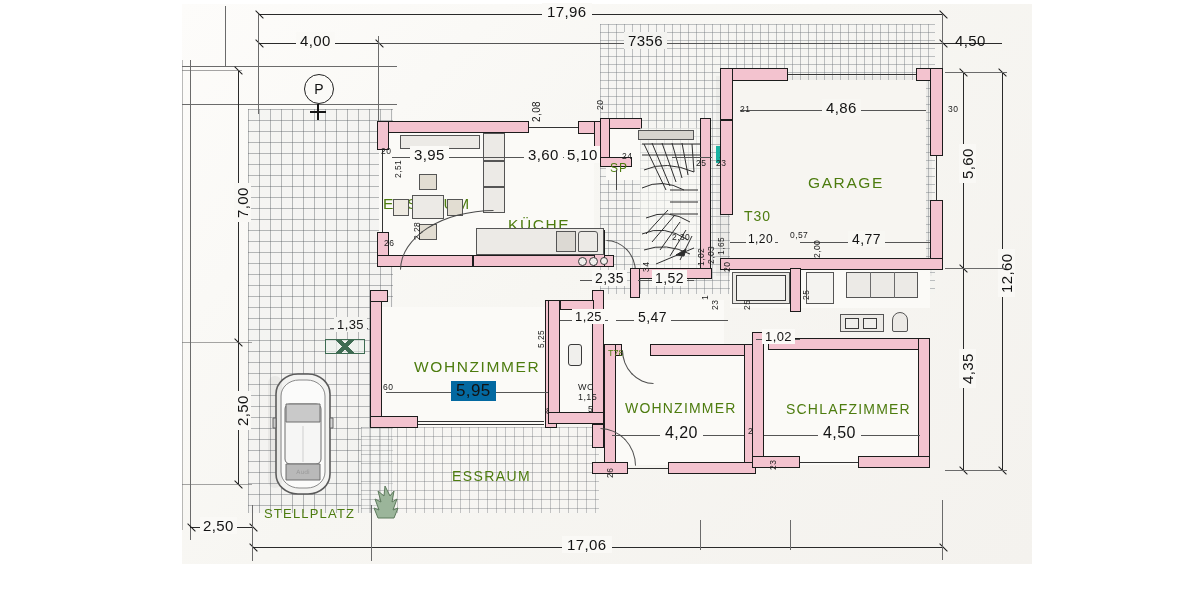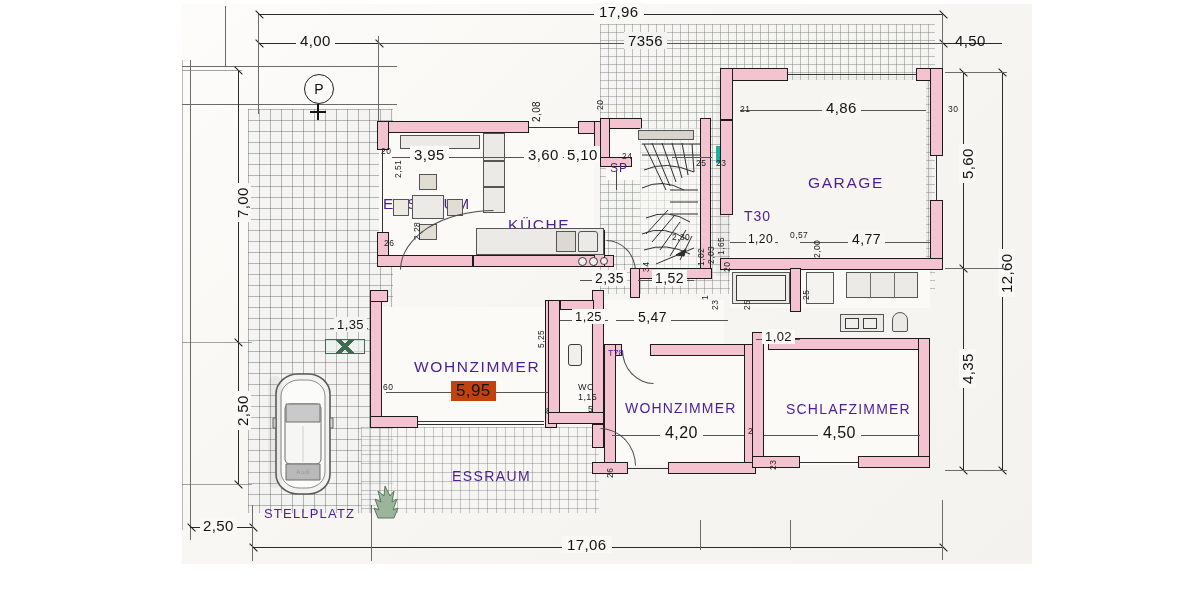--- a/index.html
+++ b/index.html
@@ -26,21 +26,21 @@
   .dimtxt.tiny{font-size:8.5px;color:#222;}
   .rot{transform:rotate(-90deg);transform-origin:left top;}
 
   .tick{position:absolute;width:11px;height:1px;background:#1a1a1a;
         transform:rotate(45deg);}
 
   
   .wall{position:absolute;background:#f3c3cf;border:1.3px solid #1c1c1c;
         box-sizing:border-box;}
   .room{position:absolute;background:#fbfaf7;}
-  .roomlbl{position:absolute;font-size:15.5px;letter-spacing:1.6px;color:#4c1d95;
+  .roomlbl{position:absolute;font-size:15.5px;letter-spacing:1.6px;color:#4d7c0f;
            white-space:nowrap;}
   .roomlbl.sm{font-size:12px;letter-spacing:1px;}
 
   
   .tilesA{position:absolute;
      background-image:linear-gradient(to right,rgba(90,95,100,.42) 1px,transparent 1px),
                       linear-gradient(to bottom,rgba(90,95,100,.42) 1px,transparent 1px);
      background-size:11px 11px;background-color:rgba(240,240,238,.55);}
   .tilesB{position:absolute;
      background-image:linear-gradient(to right,rgba(80,88,95,.40) 1px,transparent 1px),
@@ -79,21 +79,21 @@
 
   <div class="sheet"></div>
 
   <div class="tilesA" style="left:248px;top:109px;width:145px;height:404px;"></div>
   <div class="tilesB" style="left:600px;top:24px;width:335px;height:270px;opacity:.85;"></div>
   <div class="tilesC" style="left:361px;top:427px;width:238px;height:86px;"></div>
 
   <div class="dimline h" style="left:258px;top:14px;width:684px;"></div>
   <div class="tick" style="left:254px;top:14px;"></div>
   <div class="tick" style="left:938px;top:14px;"></div>
-  <div class="dimtxt" style="left:594px;top:3px;background:#faf9f6;padding:0 5px;">17,96</div>
+  <div class="dimtxt" style="left:542px;top:3px;background:#faf9f6;padding:0 5px;">17,96</div>
 
   <div class="dimline h" style="left:258px;top:43px;width:120px;"></div>
   <div class="tick" style="left:254px;top:43px;"></div>
   <div class="tick" style="left:374px;top:43px;"></div>
   <div class="dimtxt" style="left:296px;top:32px;background:#faf9f6;padding:0 4px;">4,00</div>
 
   <div class="dimline h thin" style="left:378px;top:43px;width:564px;"></div>
   <div class="dimtxt" style="left:624px;top:32px;background:#f3f3f0;padding:0 4px;">7356</div>
 
   <div class="dimline h" style="left:942px;top:43px;width:60px;"></div>
@@ -294,21 +294,21 @@
 
   <div class="room" style="left:380px;top:307px;width:165px;height:120px;"></div>
   <div class="wall" style="left:370px;top:290px;width:12px;height:138px;"></div>
   <div class="wall" style="left:370px;top:290px;width:18px;height:12px;"></div>
   <div class="wall" style="left:370px;top:416px;width:48px;height:12px;"></div>
   <div class="glassline" style="left:418px;top:421px;width:126px;"></div>
   <div class="glassline" style="left:418px;top:424px;width:126px;"></div>
   <div class="wall" style="left:545px;top:300px;width:12px;height:128px;"></div>
   <div class="roomlbl" style="left:414px;top:358px;">WOHNZIMMER</div>
   <div class="dimline h thin" style="left:386px;top:392px;width:162px;"></div>
-  <div class="dimtxt" style="left:451px;top:381px;font-size:17px;background:#c2410c;padding:0 5px;">5,95</div>
+  <div class="dimtxt" style="left:451px;top:381px;font-size:17px;background:#0369a1;padding:0 5px;">5,95</div>
   <div class="dimtxt tiny" style="left:383px;top:382px;">60</div>
   <div class="dimtxt tiny" style="left:548px;top:380px;">26</div>
   <div class="dimtxt tiny" style="left:546px;top:406px;">88</div>
   <div class="dimtxt tiny rot" style="left:536px;top:348px;">5,25</div>
   <div class="dimtxt tiny rot" style="left:550px;top:340px;">5,60</div>
 
   <div class="room" style="left:558px;top:310px;width:32px;height:110px;"></div>
   <div class="wall" style="left:548px;top:300px;width:12px;height:120px;"></div>
   <div class="wall" style="left:592px;top:290px;width:12px;height:130px;"></div>
   <div class="wall" style="left:548px;top:412px;width:56px;height:12px;"></div>

